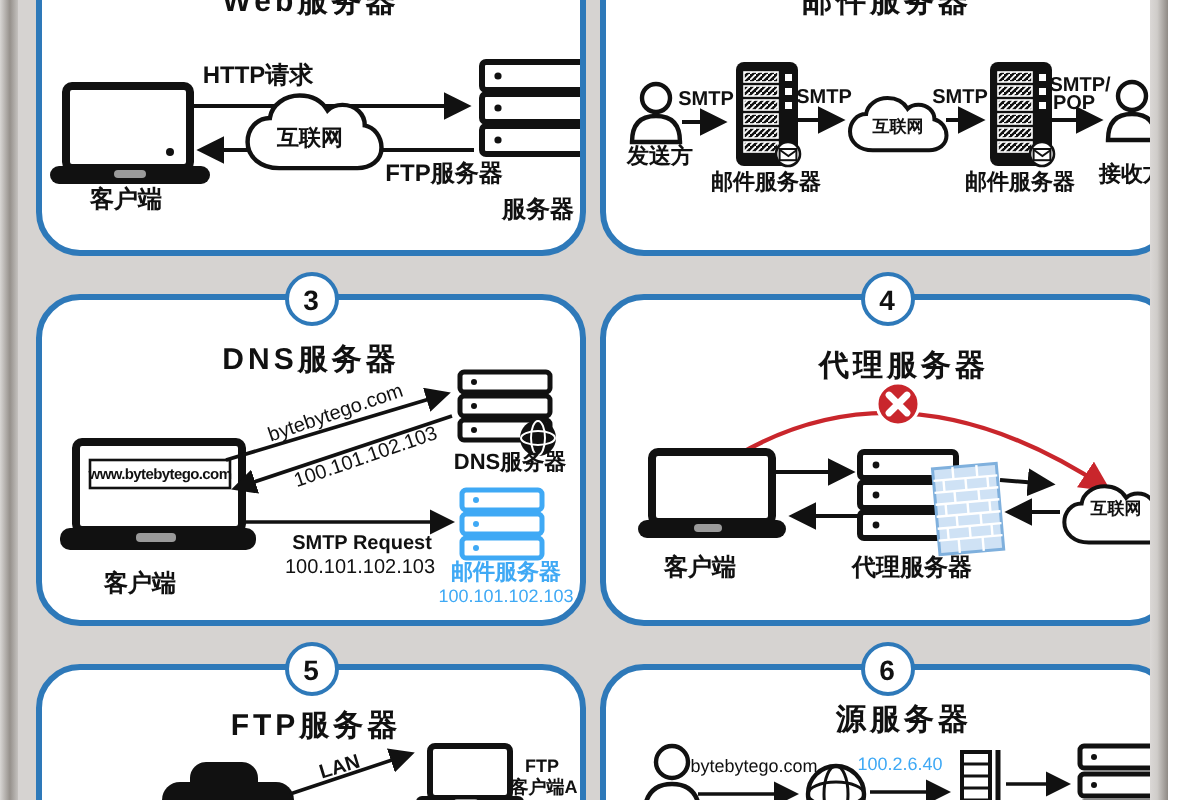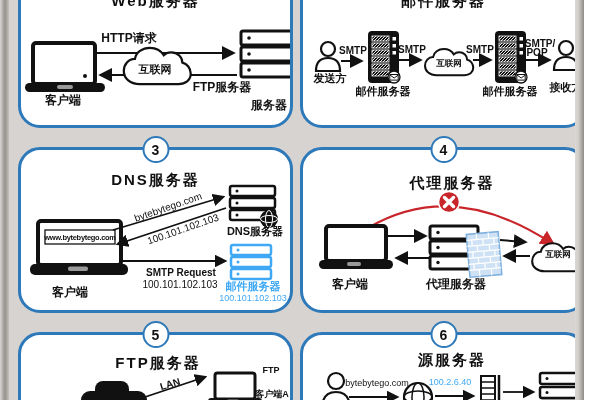--- a/index.html
+++ b/index.html
@@ -269,21 +269,21 @@
       </g>
       <line x1="124" y1="62" x2="184" y2="42" stroke="#111" stroke-width="1.8" marker-end="url(#m5b)"></line>
       <g>
         <rect x="194" y="38" width="40" height="26" rx="2.5" fill="#fff" stroke="#111" stroke-width="3"></rect>
         <rect x="187" y="63" width="54" height="6.5" rx="3" fill="#111"></rect>
         <rect x="206" y="64.5" width="12" height="3" rx="1.5" fill="#9a9a9a"></rect>
       </g>
     </svg>
     <div class="lbl title" style="left:137px;top:28px">FTP服务器</div>
     <div class="lbl sm rot17" style="left:149px;top:49px">LAN</div>
-    <div class="lbl xs" style="left:250px;top:35px">FTP</div>
+    <div class="lbl xs" style="left:250px;top:48px">FTP</div>
     <div class="lbl xs" style="left:251px;top:59px">客户端A</div>
   </section>
 
   <section class="panel" style="left:300px;top:332px;width:287px;height:166px">
     <div class="badge">
         <span>6</span>
       </div>
     <svg class="art" viewBox="0 0 281 160">
       <defs>
         <marker id="m6b" viewBox="0 0 10 10" refX="8" refY="5" markerWidth="7" markerHeight="7" orient="auto">

